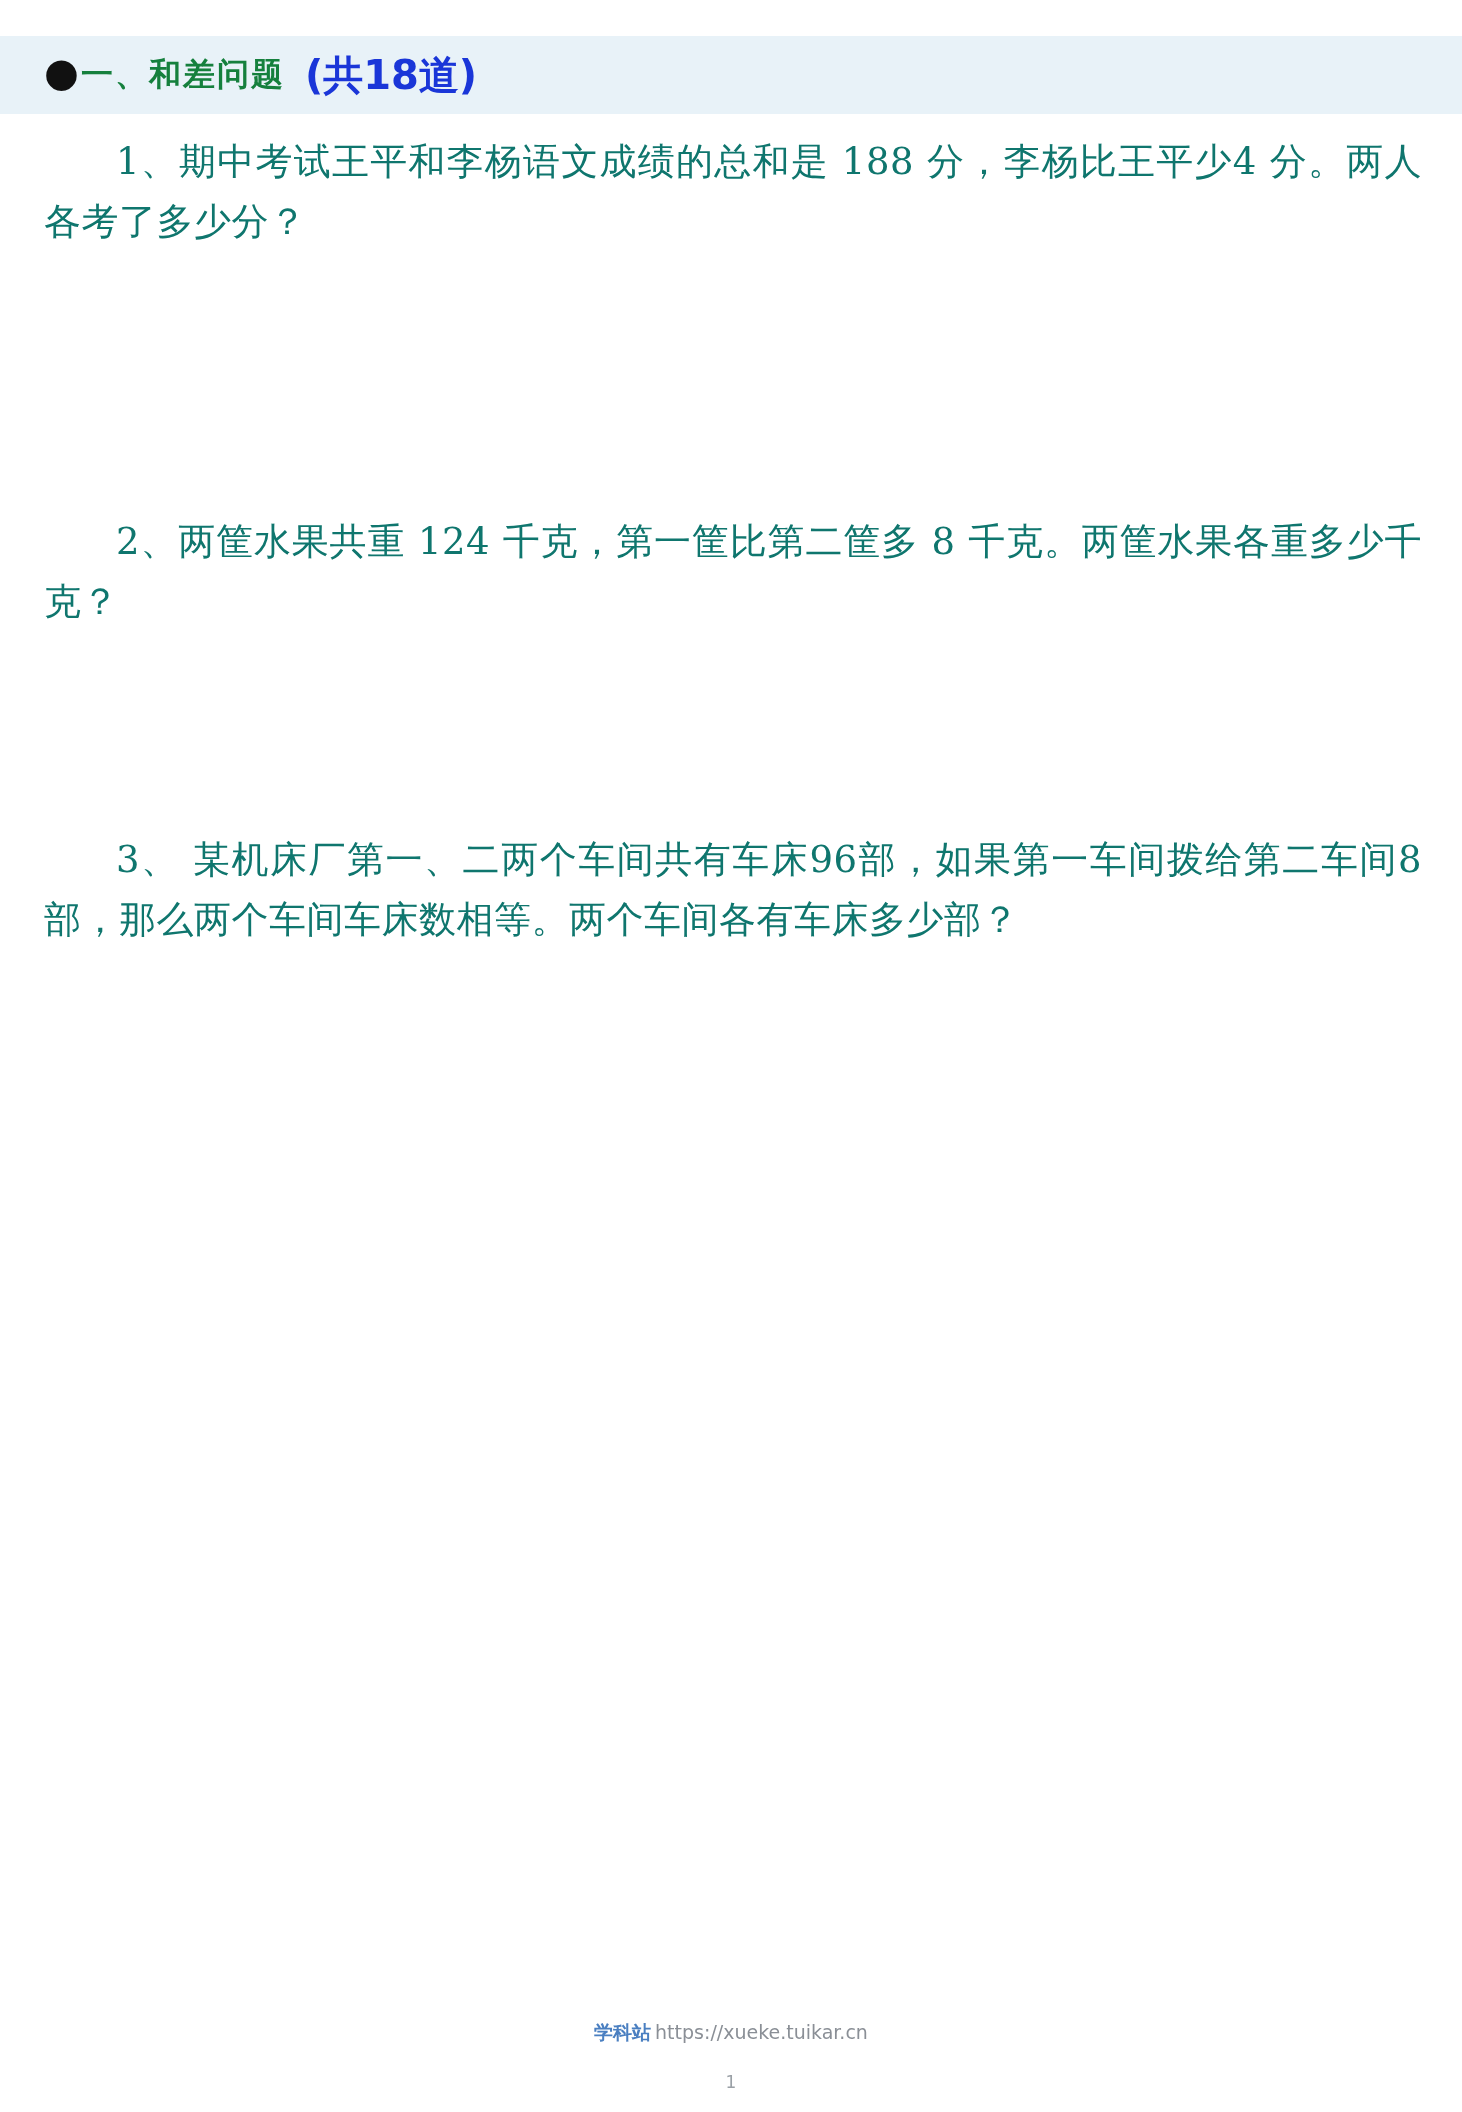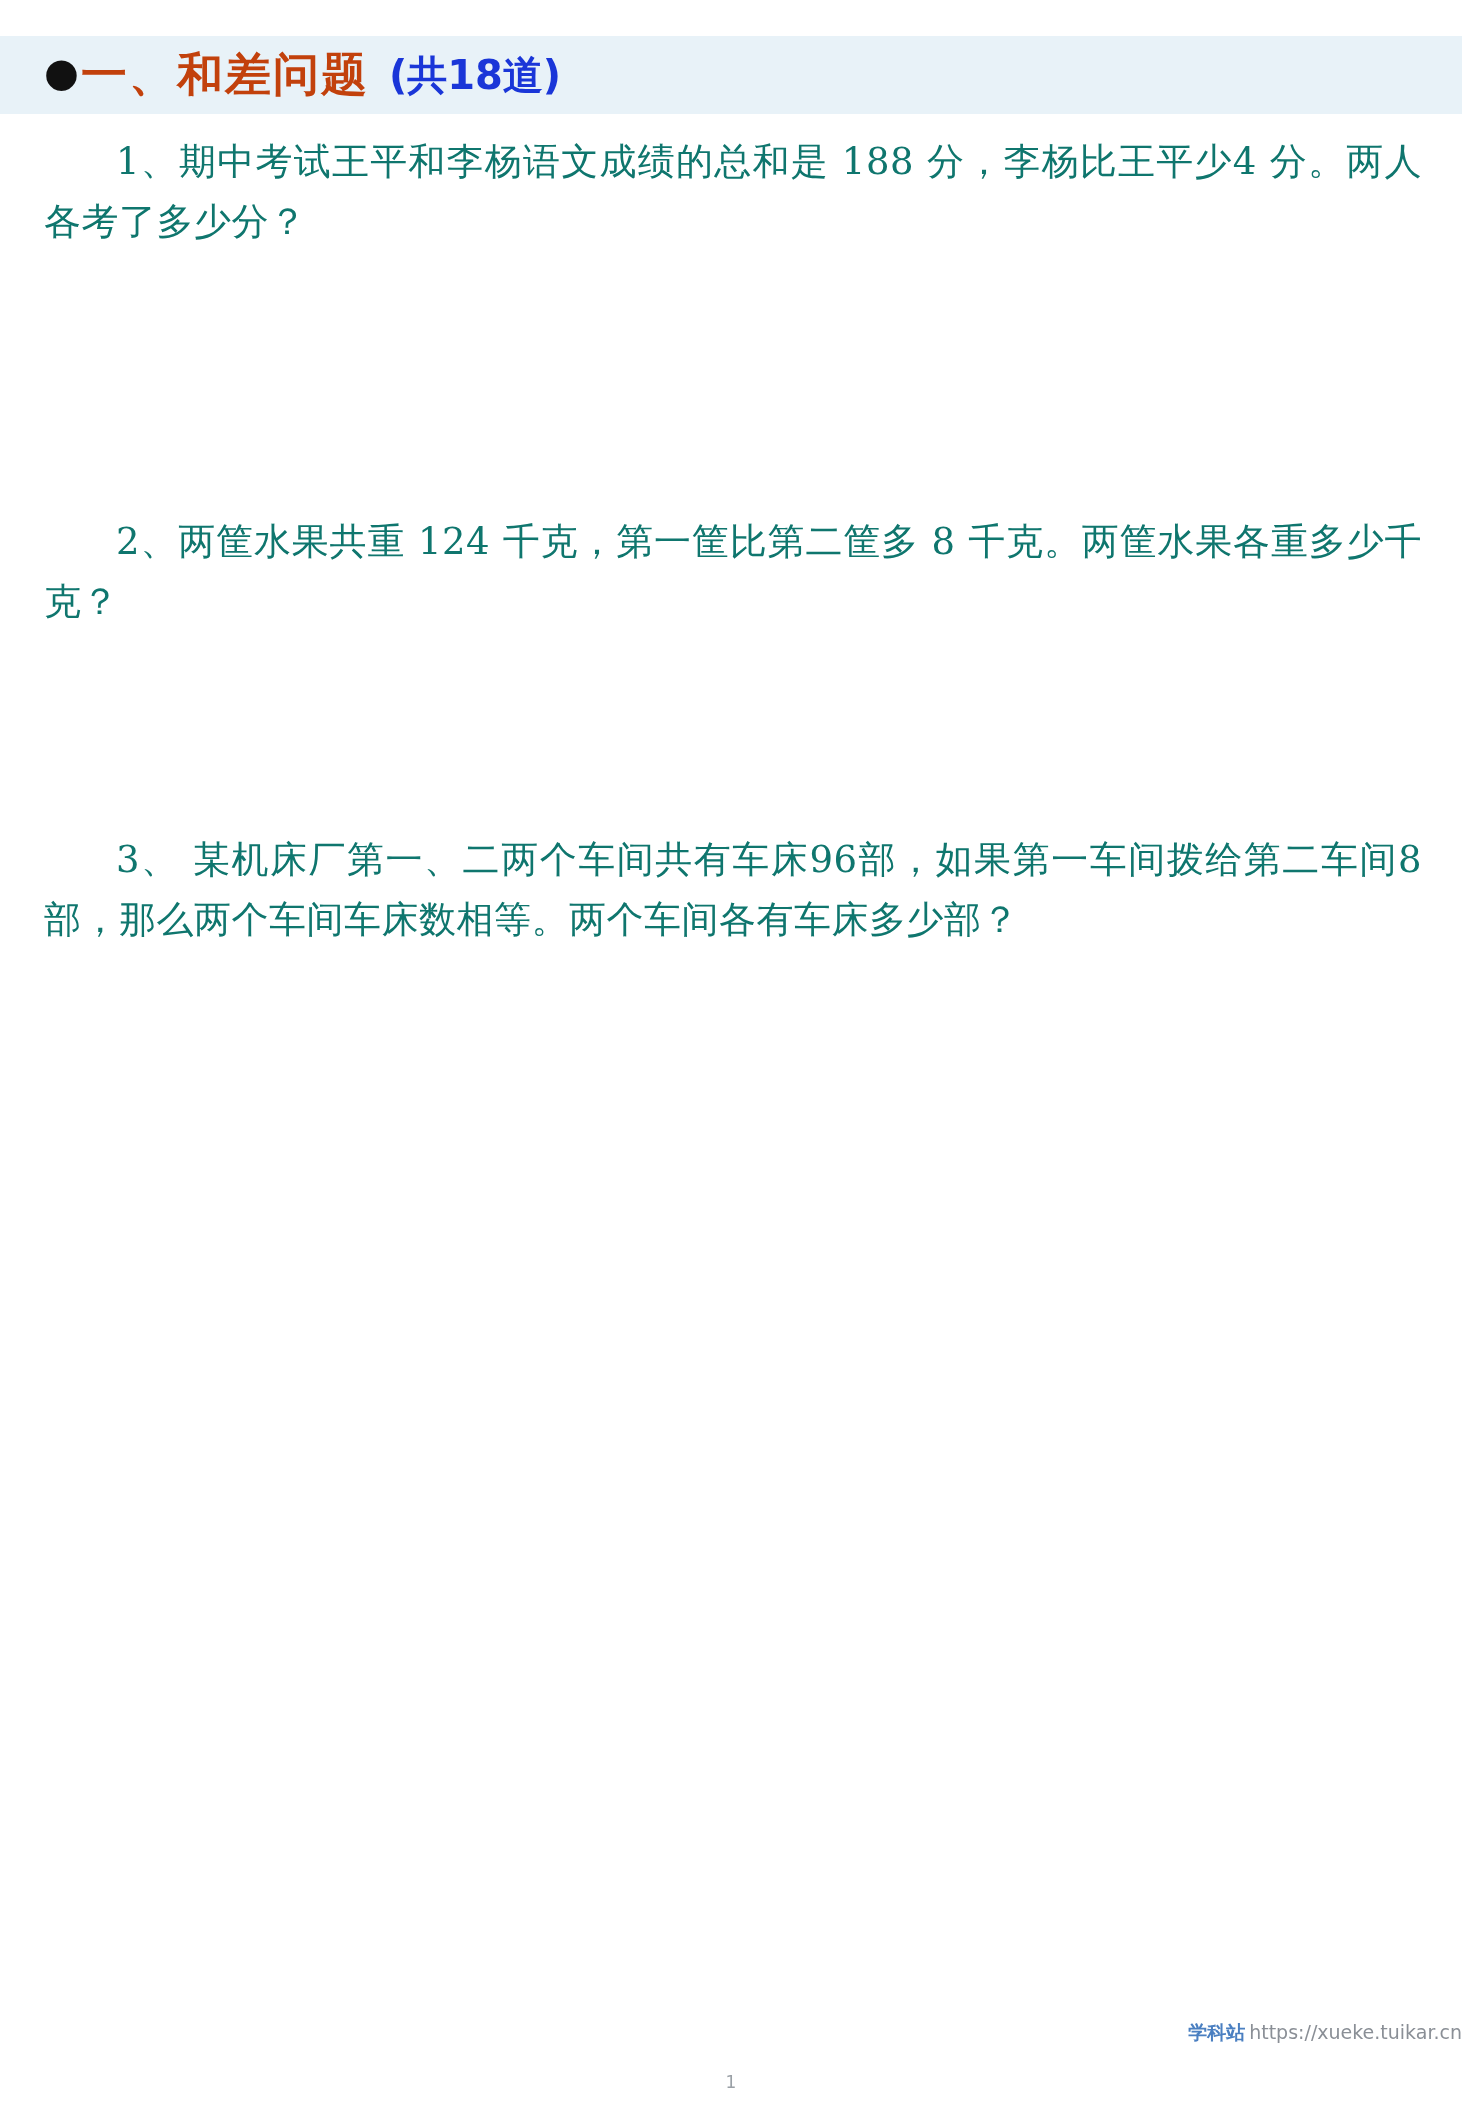--- a/index.html
+++ b/index.html
@@ -39,23 +39,23 @@
   .section-header .bullet {
     font-size: 40px;
     line-height: 1;
     color: #111111;
     margin-right: 2px;
     position: relative;
     top: -3px;
   }
   .section-header .title-main {
     font-family: "DejaVu Serif", "Liberation Serif", serif;
-    font-size: 46px;
+    font-size: 32px;
     font-weight: bold;
-    color: #c2410c;
+    color: #15803d;
     letter-spacing: 2px;
   }
   .section-header .title-count {
     font-family: "DejaVu Sans", "Liberation Sans", sans-serif;
     font-size: 40px;
     font-weight: bold;
     color: #1a36d8;
     margin-left: 20px;
     letter-spacing: 0px;
   }
@@ -81,21 +81,21 @@
   .p2 { top: 512px; }
   .p3 { top: 830px; }
   .p4 { top: 1350px; }
 
   
   .footer {
     position: absolute;
     left: 0;
     top: 2020px;
     width: 1462px;
-    text-align: right;
+    text-align: center;
     font-family: "DejaVu Sans", "Liberation Sans", sans-serif;
     font-size: 19px;
     color: #8a8f96;
   }
   .footer .site-badge {
     color: #4a7fc1;
     font-weight: bold;
     margin-right: 4px;
   }
   .page-number {

